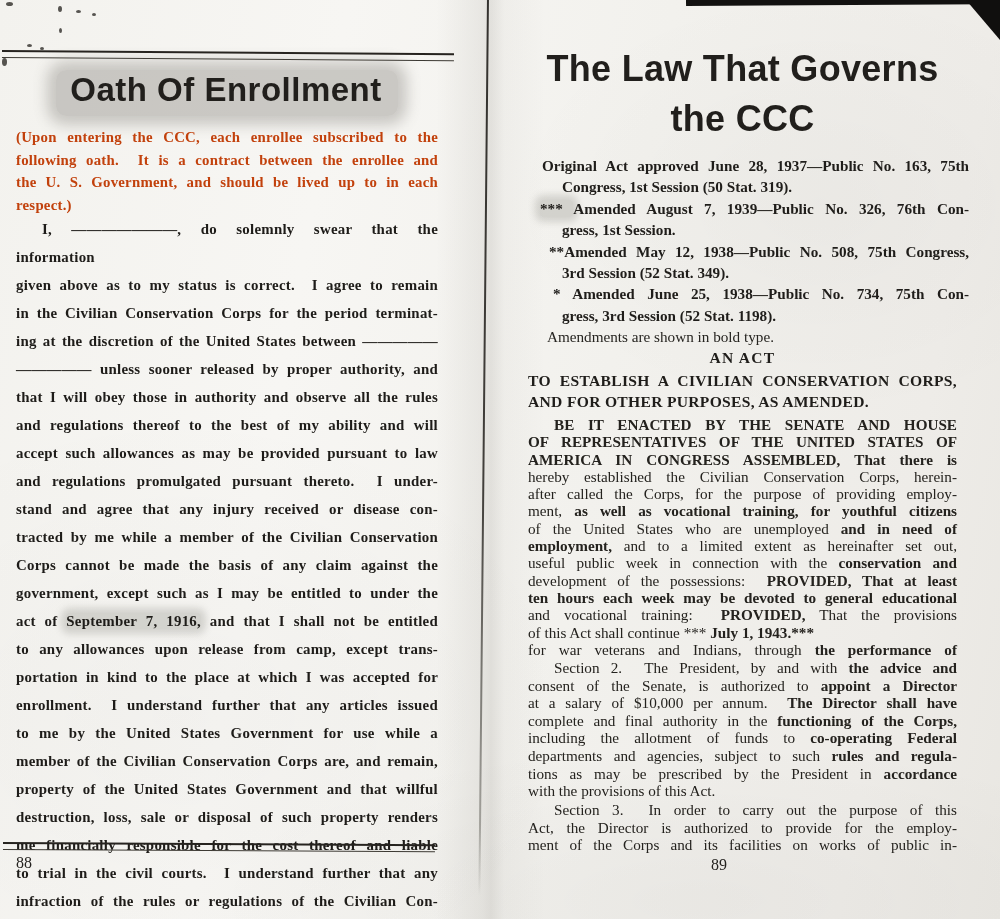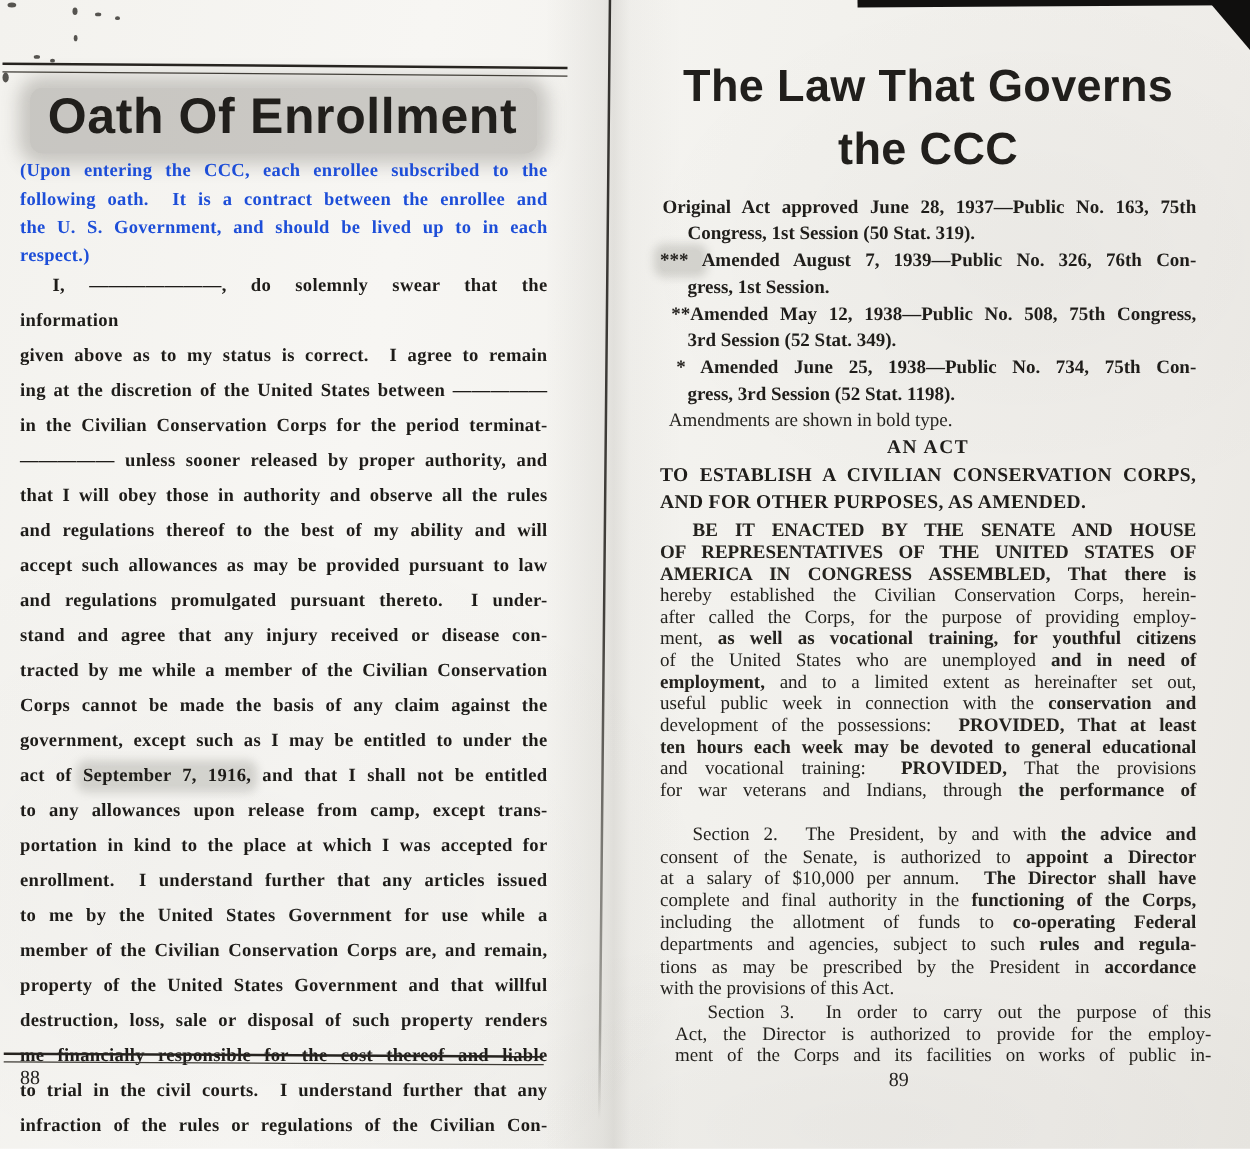--- a/index.html
+++ b/index.html
@@ -37,55 +37,55 @@
   .page{position:absolute;top:0;height:919px;}
   .page-left{left:16px;width:422px;}
   .page-right{left:528px;width:429px;}
   
   .rule{position:absolute;height:5px;border-top:2.4px solid #26231f;border-bottom:1.2px solid #3d3a34;}
   .rule-top{left:-14px;top:50px;width:452px;transform:rotate(0.42deg);transform-origin:left center;}
   .rule-bottom{left:-13px;top:842px;width:432px;transform:rotate(0.3deg);transform-origin:left center;
     border-top-width:2.6px;}
   
   h1,h2{margin:0;font-family:"Liberation Sans", sans-serif;font-weight:700;color:#211f1c;}
-  h1{position:absolute;top:70px;left:0;width:100%;text-align:center;font-size:40px;letter-spacing:0.5px;}
+  h1{position:absolute;top:70px;left:0;width:100%;text-align:center;font-size:33px;letter-spacing:0.5px;}
   .hl-blob{display:inline-block;padding:1px 16px 7px 14px;border-radius:10px;
     background:rgba(98,96,88,0.30);box-shadow:0 0 14px 9px rgba(98,96,88,0.30);}
   h2{position:absolute;top:44px;left:0;width:100%;text-align:center;font-size:36px;line-height:50px;letter-spacing:0.3px;}
   
   .lines .tline{text-align:justify;text-align-last:justify;}
   .lines .tline.nj{text-align-last:left;}
   [data-indent] .tline:first-child{text-indent:26px;}
   .b{font-weight:700;}
   .hl{background:rgba(100,98,90,0.22);box-shadow:0 0 7px 5px rgba(100,98,90,0.22);border-radius:4px;}
   
   .intro{position:absolute;top:126px;left:0;width:422px;
-    font-size:14.8px;line-height:22.6px;font-weight:700;letter-spacing:0.25px;word-spacing:1.5px;color:#1d4ed8;}
+    font-size:14.8px;line-height:22.6px;font-weight:700;letter-spacing:0.25px;word-spacing:1.5px;color:#c2410c;}
   .oath{position:absolute;top:215px;left:0;width:422px;
     font-size:14.9px;line-height:28px;font-weight:700;letter-spacing:0.25px;word-spacing:1.5px;color:#1e1c19;}
   .pageno{position:absolute;font-size:16px;color:#24221f;}
   .pageno-left{top:854px;left:0;width:430px;text-align:left;}
   .pageno-right{top:856px;left:0;width:382px;text-align:center;}
   
-  .acts{position:absolute;top:155px;left:0;width:429px;
+  .acts{position:absolute;top:155px;left:12px;width:429px;
     font-size:15.2px;line-height:21.4px;font-weight:700;color:#1f1d1a;font-family:Liberation Serif, serif;}
   .acts .act .tline:not(:first-child){padding-left:22px;}
   .act-0 .tline:first-child{padding-left:2px;}
   .act-1 .tline:first-child{padding-left:0;}
   .act-2 .tline:first-child{padding-left:9px;}
   .act-3 .tline:first-child{padding-left:13px;}
   .amend-note{font-weight:400;padding-left:7px;color:#262420;}
   .an-act{position:absolute;top:349px;left:0;width:429px;text-align:center;
     font-size:15.5px;font-weight:700;letter-spacing:1.3px;color:#1f1d1a;}
   .act-title{position:absolute;top:371px;left:0;width:429px;
     font-size:15.6px;line-height:20.6px;font-weight:700;letter-spacing:0.3px;color:#1f1d1a;}
   .body-par{position:absolute;left:0;width:429px;font-size:15.2px;color:#24221e;}
   .p1{top:416px;line-height:17.3px;}
   .p2{top:659px;line-height:17.6px;}
-  .p3{top:801px;line-height:17.6px;margin-left:12px;}
+  .p3{top:801px;line-height:17.6px;}
 </style>
 </head>
 <body>
 
 <div class="sheet">
 
   <div class="gutter-shade"></div>
   <div class="gutter-line"></div>
 
   <div class="top-bar"></div>
@@ -104,22 +104,22 @@
     <h1><span class="hl-blob">Oath Of Enrollment</span></h1>
     <div class="intro lines">
         <div class="tline"><span>(Upon entering the CCC, each enrollee subscribed to the</span></div>
         <div class="tline"><span>following oath.&nbsp; It is a contract between the enrollee and</span></div>
         <div class="tline"><span>the U. S. Government, and should be lived up to in each</span></div>
         <div class="tline nj"><span>respect.)</span></div>
       </div>
     <div class="oath lines" data-indent="">
         <div class="tline"><span>I, ———————, do solemnly swear that the information</span></div>
         <div class="tline"><span>given above as to my status is correct.&nbsp; I agree to remain</span></div>
+        <div class="tline"><span>in the Civilian Conservation Corps for the period terminat-</span></div>
         <div class="tline"><span>ing at the discretion of the United States between —————</span></div>
-        <div class="tline"><span>in the Civilian Conservation Corps for the period terminat-</span></div>
         <div class="tline"><span>————— unless sooner released by proper authority, and</span></div>
         <div class="tline"><span>that I will obey those in authority and observe all the rules</span></div>
         <div class="tline"><span>and regulations thereof to the best of my ability and will</span></div>
         <div class="tline"><span>accept such allowances as may be provided pursuant to law</span></div>
         <div class="tline"><span>and regulations promulgated pursuant thereto.&nbsp; I under-</span></div>
         <div class="tline"><span>stand and agree that any injury received or disease con-</span></div>
         <div class="tline"><span>tracted by me while a member of the Civilian Conservation</span></div>
         <div class="tline"><span>Corps cannot be made the basis of any claim against the</span></div>
         <div class="tline"><span>government, except such as I may be entitled to under the</span></div>
         <div class="tline"><span>act of </span><span class="hl">September 7, 1916,</span><span> and that I shall not be entitled</span></div>
@@ -175,20 +175,21 @@
         <div class="tline"><span class="b">AMERICA IN CONGRESS ASSEMBLED,</span><span> </span><span class="b">That there is</span></div>
         <div class="tline"><span>hereby established the Civilian Conservation Corps, herein-</span></div>
         <div class="tline"><span>after called the Corps, for the purpose of providing employ-</span></div>
         <div class="tline"><span>ment, </span><span class="b">as well as vocational training, for youthful citizens</span></div>
         <div class="tline"><span>of the United States who are unemployed </span><span class="b">and in need of</span></div>
         <div class="tline"><span class="b">employment,</span><span> and to a limited extent as hereinafter set out,</span></div>
         <div class="tline"><span>useful public week in connection with the </span><span class="b">conservation and</span></div>
         <div class="tline"><span>development of the possessions:&nbsp; </span><span class="b">PROVIDED, That at least</span></div>
         <div class="tline"><span class="b">ten hours each week may be devoted to general educational</span></div>
         <div class="tline"><span>and vocational training:&nbsp; </span><span class="b">PROVIDED,</span><span> That the provisions</span></div>
+        <div class="tline nj"><span>of this Act shall continue *** </span><span class="b">July 1, 1943.***</span></div>
         <div class="tline"><span>for war veterans and Indians, through </span><span class="b">the performance of</span></div>
       </div>
     <div class="body-par p2 lines" data-indent="">
         <div class="tline"><span>Section 2.&nbsp; The President, by and with </span><span class="b">the advice and</span></div>
         <div class="tline"><span>consent of the Senate, is authorized to </span><span class="b">appoint a Director</span></div>
         <div class="tline"><span>at a salary of $10,000 per annum.&nbsp; </span><span class="b">The Director shall have</span></div>
         <div class="tline"><span>complete and final authority in the </span><span class="b">functioning of the Corps,</span></div>
         <div class="tline"><span>including the allotment of funds to </span><span class="b">co-operating Federal</span></div>
         <div class="tline"><span>departments and agencies, subject to such </span><span class="b">rules and regula-</span></div>
         <div class="tline"><span>tions as may be prescribed by the President in </span><span class="b">accordance</span></div>

